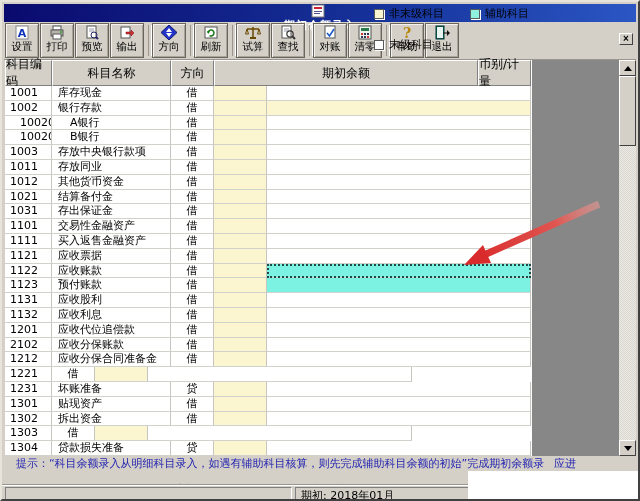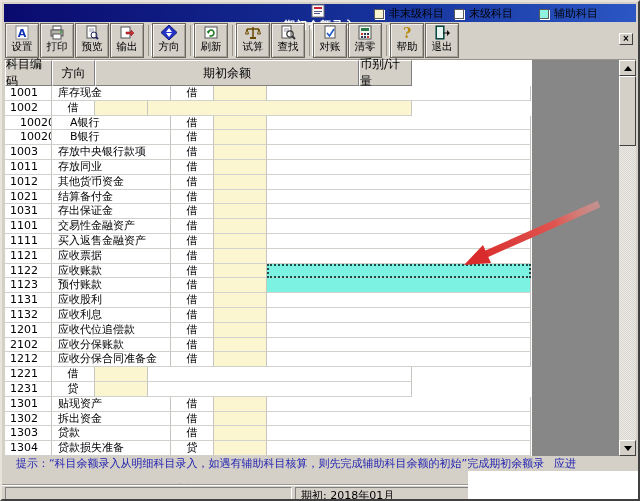--- a/index.html
+++ b/index.html
@@ -28,21 +28,21 @@
           display:flex; flex-direction:column; align-items:center; justify-content:flex-start;
           font-size:10.5px; cursor:default; }
   .tbtn .ticon { width:16px; height:15px; margin-top:1px; }
   .tbtn .tlabel { line-height:13px; white-space:nowrap; }
   .tsep { width:7px; height:35px; position:relative; }
   .tsep::before { content:""; position:absolute; left:3px; top:2px; bottom:2px; width:2px;
                   border-left:1px solid #9a968e; border-right:1px solid #fff; }
 
   
   .legend { position:absolute; left:372px; top:4px; display:flex; gap:26px; }
-  .legend .lcol { display:flex; flex-direction:row; gap:10px; }
+  .legend .lcol { display:flex; flex-direction:column; gap:16px; }
   .legend .litem { display:flex; align-items:center; gap:5px; white-space:nowrap; }
   .legend .lbox { width:10px; height:10px; border:1px solid #5a5a5a;
                   box-shadow:1px 1px 0 #fff; }
 
   
   .grid-area { position:absolute; left:3px; top:58px; width:634px; height:396px; background:#000000; }
   .grid { position:absolute; left:0; top:0; width:527px; height:396px; background:#fff; }
   .hrow { display:flex; height:26px; }
   .hcell { background:#D4D0C8; border:1px solid; border-color:#fff #808080 #808080 #fff;
            display:flex; align-items:center; justify-content:center; font-size:12px; }
@@ -234,34 +234,36 @@
           <span class="lbox" style="background: rgb(143, 242, 222);"></span>
           <span>辅助科目</span>
         </div>
       </div>
     </div>
 
   <div class="grid-area">
     <div class="grid">
       <div class="hrow" id="header-row">
           <div class="hcell" style="width: 47px;">科目编码</div>
+          <div class="hcell" style="width: 119px;">科目名称</div>
           <div class="hcell" style="width: 43px;">方向</div>
           <div class="hcell" style="width: 264px;">期初余额</div>
           <div class="hcell" style="width: 53px;">币别/计量</div>
         </div>
       <div class="body" id="rows">
           <div class="row">
     <div class="c code">1001</div>
     <div class="c name">库存现金</div>
     <div class="c dir">借</div>
     <div class="c cur"></div>
     <div class="c bal"></div>
   </div>
           <div class="row">
     <div class="c code">1002</div>
+    <div class="c name">银行存款</div>
     <div class="c dir">借</div>
     <div class="c cur"></div>
     <div class="c bal nonleaf"></div>
   </div>
           <div class="row lvl1">
     <div class="c code">100201</div>
     <div class="c name">A银行</div>
     <div class="c dir">借</div>
     <div class="c cur"></div>
     <div class="c bal"></div>
@@ -379,41 +381,41 @@
     <div class="c bal"></div>
   </div>
           <div class="row">
     <div class="c code">1221</div>
     <div class="c dir">借</div>
     <div class="c cur"></div>
     <div class="c bal"></div>
   </div>
           <div class="row">
     <div class="c code">1231</div>
+    <div class="c name">坏账准备</div>
     <div class="c dir">贷</div>
     <div class="c cur"></div>
     <div class="c bal"></div>
   </div>
           <div class="row">
     <div class="c code">1301</div>
     <div class="c name">贴现资产</div>
     <div class="c dir">借</div>
     <div class="c cur"></div>
     <div class="c bal"></div>
   </div>
           <div class="row">
     <div class="c code">1302</div>
     <div class="c name">拆出资金</div>
     <div class="c dir">借</div>
     <div class="c cur"></div>
     <div class="c bal"></div>
   </div>
           <div class="row">
     <div class="c code">1303</div>
-    <div class="c name">贷款</div>
     <div class="c dir">借</div>
     <div class="c cur"></div>
     <div class="c bal"></div>
   </div>
           <div class="row">
     <div class="c code">1304</div>
     <div class="c name">贷款损失准备</div>
     <div class="c dir">贷</div>
     <div class="c cur"></div>
     <div class="c bal"></div>

